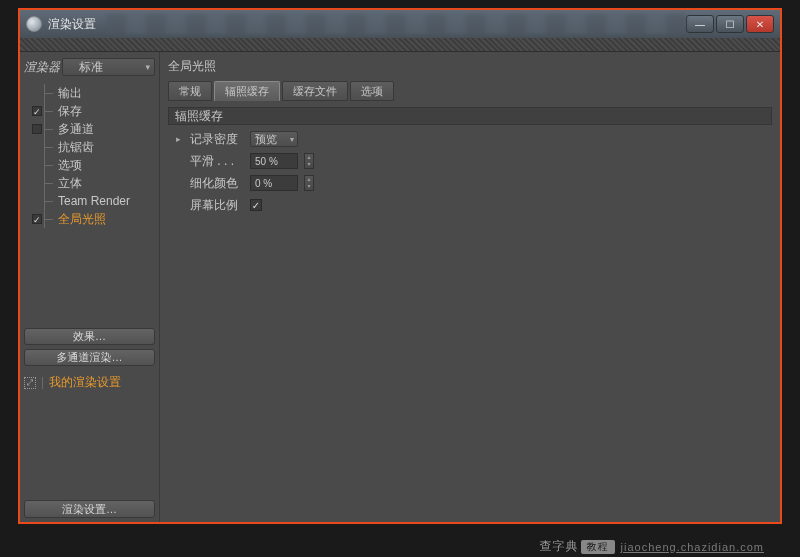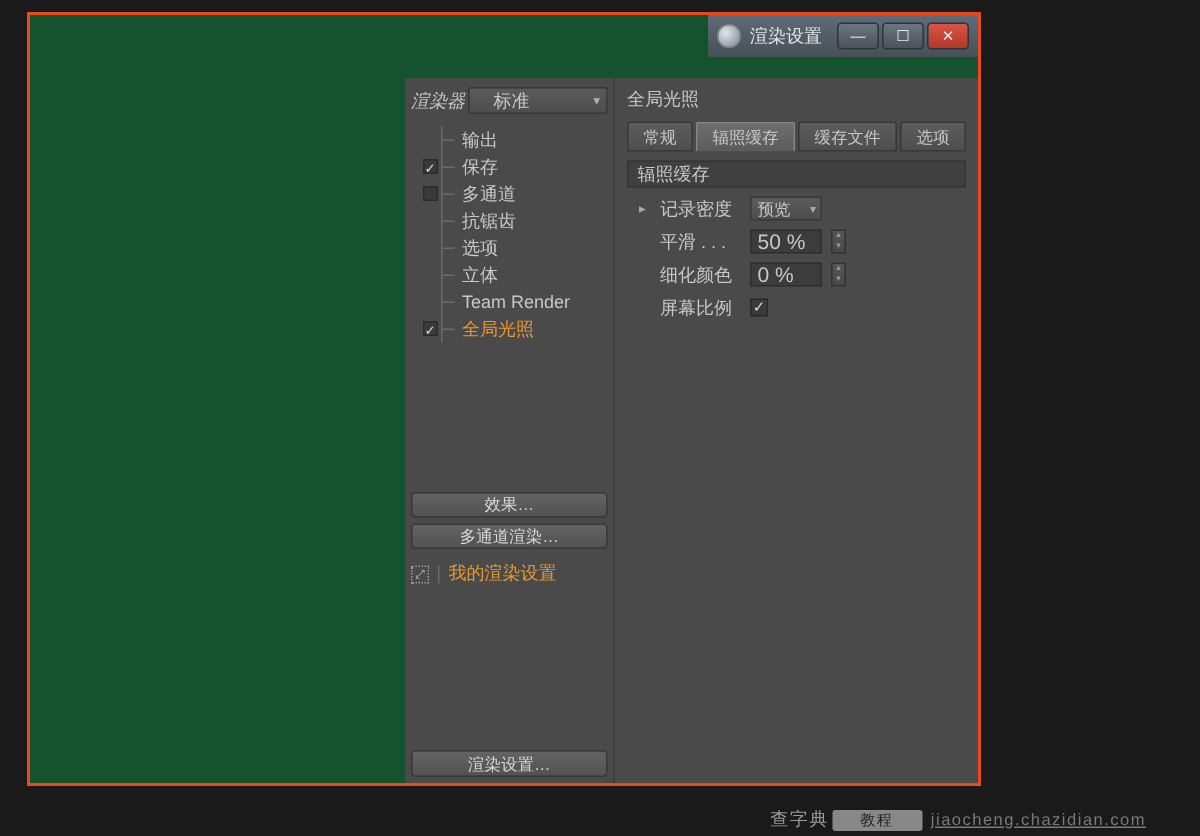--- a/index.html
+++ b/index.html
@@ -1,17 +1,17 @@
 <!DOCTYPE html>
 <html><head>
 <meta charset="utf-8">
 <style>
 * { box-sizing: border-box; margin: 0; padding: 0; font-family: "Microsoft YaHei", Arial, sans-serif; }
 body { width: 800px; height: 557px; background: #1a1a1a; overflow: hidden; position: relative; }
-.window { position: absolute; top: 8px; left: 18px; width: 636px; height: 516px; border: 2px solid #e84a1c; background: #14532d; display: flex; flex-direction: column; align-items: flex-end; }
+.window { position: absolute; top: 8px; left: 18px; width: 764px; height: 516px; border: 2px solid #e84a1c; background: #0369a1; display: flex; flex-direction: column; }
 .titlebar { height: 28px; background: linear-gradient(180deg, #5f6b78, #475058); display: flex; align-items: center; padding: 0 6px; }
 .titlebar-icon { width: 16px; height: 16px; border: 1px solid #888; border-radius: 50%; background: radial-gradient(circle at 35% 35%, #e0e6ec, #7a8490); margin-right: 6px; }
 .titlebar-title { color: #e6e6e6; font-size: 12px; flex: 0 0 auto; }
 .titlebar-blur { flex: 1; height: 20px; margin-left: 10px; background: repeating-linear-gradient(90deg, #4f5862, #4f5862 20px, #596470 20px, #596470 40px); filter: blur(2px); opacity: .6; }
 .win-controls { display: flex; gap: 2px; }
 .win-btn { width: 28px; height: 18px; background: linear-gradient(180deg, #6a7682, #49525a); border: 1px solid #2f3438; border-radius: 3px; display: flex; align-items: center; justify-content: center; color: #e8e8e8; font-size: 10px; cursor: pointer; }
 .win-btn.close { background: linear-gradient(180deg, #d85348, #b4382b); }
 .grip { height: 14px; background: repeating-linear-gradient(45deg, #3d3d3d, #3d3d3d 2px, #4b4b4b 2px, #4b4b4b 4px); border-bottom: 1px solid #2e2e2e; }
 .content { flex: 1; display: flex; background: #4a4a4a; }
 .sidebar { width: 140px; padding: 6px 4px 4px 4px; border-right: 1px solid #3a3a3a; display: flex; flex-direction: column; font-size: 12px; color: #c8c8c8; }
@@ -37,21 +37,21 @@
 .tabs { display: flex; gap: 2px; margin-bottom: 6px; }
 .tab { height: 20px; padding: 0 10px; background: linear-gradient(180deg, #5d5d5d, #4e4e4e); border: 1px solid #383838; border-radius: 2px 2px 0 0; display: flex; align-items: center; cursor: pointer; font-size: 11px; }
 .tab.active { background: linear-gradient(180deg, #6e6e6e, #5c5c5c); border-color: #888; border-bottom-color: #5c5c5c; }
 .group-header { height: 18px; background: #404040; border: 1px solid #353535; padding: 0 6px; display: flex; align-items: center; margin-bottom: 4px; }
 .params { padding-left: 8px; }
 .param-row { height: 20px; display: flex; align-items: center; gap: 6px; margin-bottom: 2px; }
 .param-row .toggle { width: 8px; color: #aaa; font-size: 9px; }
 .param-row .label { width: 54px; text-align: left; white-space: nowrap; }
 .value-drop { width: 48px; height: 16px; background: linear-gradient(180deg, #5b5b5b, #4d4d4d); border: 1px solid #383838; border-radius: 2px; padding: 0 4px; display: flex; align-items: center; cursor: pointer; position: relative; font-size: 11px; }
 .value-drop::after { content: "▾"; position: absolute; right: 3px; font-size: 8px; color: #aaa; }
-.value-num { width: 48px; height: 16px; background: #3c3c3c; border: 1px solid #2e2e2e; padding: 0 4px; display: flex; align-items: center; font-size: 14px; }
+.value-num { width: 48px; height: 16px; background: #3c3c3c; border: 1px solid #2e2e2e; padding: 0 4px; display: flex; align-items: center; font-size: 10px; }
 .spinner { width: 10px; height: 16px; background: linear-gradient(180deg, #565656, #484848); border: 1px solid #333; display: flex; flex-direction: column; }
 .spinner div { flex: 1; font-size: 6px; color: #999; text-align: center; line-height: 7px; }
 .chkbox { width: 12px; height: 12px; background: #3a3a3a; border: 1px solid #2a2a2a; display: flex; align-items: center; justify-content: center; }
 .chkbox.checked::after { content: "✓"; font-size: 10px; color: #ddd; }
 .watermark { position: absolute; right: 36px; bottom: 2px; color: #9a9a9a; font-size: 12px; letter-spacing: 1px; display: flex; align-items: center; gap: 2px; }
 .watermark .sub { font-size: 11px; color: #7a7a7a; margin-left: 4px; text-decoration: underline; }
 </style>
 </head>
 <body>
 
@@ -198,15 +198,15 @@
           <span class="label">屏幕比例</span>
           <div class="chkbox checked"></div>
         </div>
       </div>
     </div>
   </div>
 </div>
 
 <div class="watermark">
   <span>查字典</span>
-  <span style="background:#888;color:#222;padding:0 19px;border-radius:2px;font-size:10px">教程</span>
+  <span style="background:#888;color:#222;padding:0 6px;border-radius:2px;font-size:10px">教程</span>
   <span class="sub">jiaocheng.chazidian.com</span>
 </div>
 
 </body></html>

